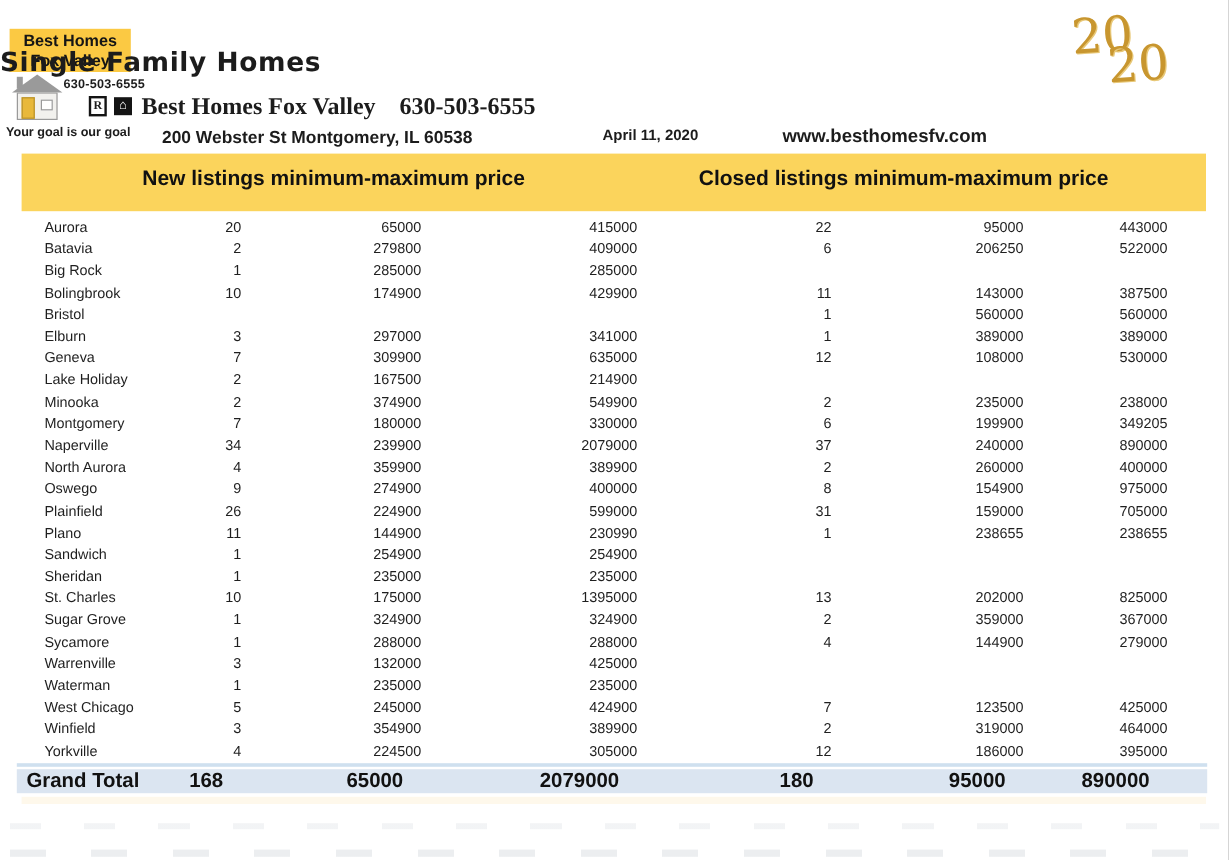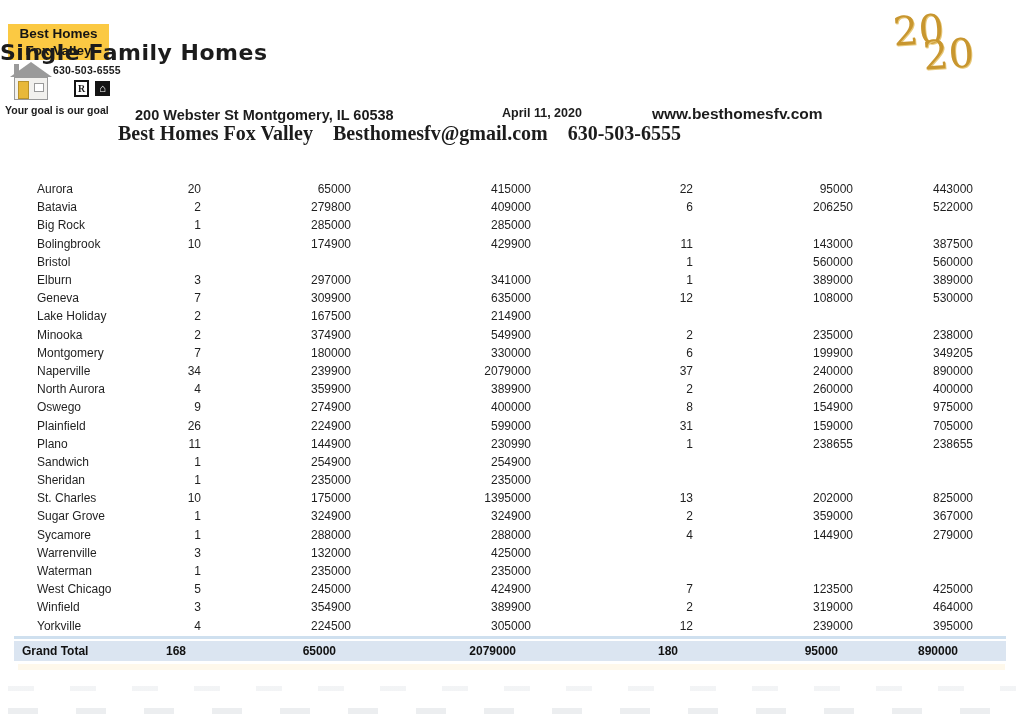--- a/index.html
+++ b/index.html
@@ -26,21 +26,21 @@
   .r-icon{display:inline-flex;align-items:center;justify-content:center;width:11px;height:13px;
           border:2px solid #141414;font-family:"Liberation Serif",serif;font-weight:bold;font-size:10px;}
   .eh-icon{display:inline-flex;align-items:center;justify-content:center;width:15px;height:15px;
           background:#141414;color:#fff;font-size:11px;line-height:1;}
   .logo-tagline{position:absolute;left:5px;top:104px;font-weight:bold;font-size:10.5px;}
 
   
   .title{position:absolute;left:0;right:0;top:40px;text-align:left;
          font-family:"DejaVu Sans",sans-serif;font-weight:700;font-size:22px;letter-spacing:0.5px;}
   .company-line{position:absolute;left:118px;top:78px;width:740px;display:flex;gap:20px;
-                font-family:"Liberation Serif",serif;font-weight:bold;font-size:20px;white-space:nowrap;margin-top:44px;}
+                font-family:"Liberation Serif",serif;font-weight:bold;font-size:20px;white-space:nowrap;}
   .address{position:absolute;left:135px;top:107px;font-weight:bold;font-size:14.5px;}
   .date{position:absolute;left:502px;top:106px;font-weight:bold;font-size:12.5px;}
   .website{position:absolute;left:652px;top:105px;font-weight:bold;font-size:15.5px;}
 
   
   .year-logo{position:absolute;left:893px;top:10px;width:90px;height:80px;
              font-family:"DejaVu Serif",serif;color:#c8962f;}
   .year-logo span{position:absolute;font-size:40px;line-height:1;
                   text-shadow:1px 1px 0 #e8c878;}
   .year-logo .y1{left:0;top:0;transform:rotate(-4deg);}
@@ -54,21 +54,21 @@
                   align-items:center;justify-content:center;font-weight:bold;font-size:17.5px;color:#111;}
 
   
   #table-body{position:absolute;left:0;top:180px;width:1024px;}
   .t-row{display:grid;grid-template-columns:120px 44px 150px 180px 162px 160px 120px;
          padding-left:37px;height:18.2px;align-items:center;font-size:12px;color:#1f1f1f;}
   .t-row .num{text-align:right;}
   .divider{position:absolute;left:14px;top:636px;width:992px;height:3px;background:#cfe0ef;}
   .grand-total{position:absolute;left:14px;top:641px;width:992px;height:20px;background:#dbe5f1;
          display:grid;grid-template-columns:120px 44px 150px 180px 162px 160px 120px;
-         padding-left:8px;align-items:center;font-size:12px;font-weight:bold;color:#111;box-sizing:border-box;}
+         padding-left:8px;align-items:center;font-size:17px;font-weight:bold;color:#111;box-sizing:border-box;}
   .grand-total .num{text-align:right;}
 
   
   .ghost-yellow{position:absolute;left:18px;top:664px;width:987px;height:6px;background:#fdf3da;opacity:0.55;}
   .ghost-row1{position:absolute;left:8px;top:686px;width:1008px;height:5px;
         background:repeating-linear-gradient(90deg,#eff1f3 0 26px,transparent 26px 62px);opacity:0.8;}
   .ghost-row2{position:absolute;left:8px;top:708px;width:1008px;height:6px;
         background:repeating-linear-gradient(90deg,#eceef0 0 30px,transparent 30px 68px);}
 </style>
 </head>
@@ -90,32 +90,35 @@
   <div class="logo-phone">630-503-6555</div>
   <div class="assoc-icons">
     <span class="r-icon">R</span>
     <span class="eh-icon">⌂</span>
   </div>
   <div class="logo-tagline">Your goal is our goal</div>
 
   <div class="title">Single Family Homes</div>
   <div class="company-line">
     <span>Best Homes Fox Valley</span>
-    <span>Besthomesfv@gmail.com</span>
     <span>630-503-6555</span>
   </div>
   <div class="address">200 Webster St Montgomery, IL 60538</div>
   <div class="date">April 11, 2020</div>
   <div class="website">www.besthomesfv.com</div>
 
   <div class="year-logo">
     <span class="y1">20</span>
     <span class="y2">20</span>
   </div>
 
+  <div class="banner">
+    <div class="b-left">New listings minimum-maximum price</div>
+    <div class="b-right">Closed listings minimum-maximum price</div>
+  </div>
 
   <div id="table-body">
       <div class="t-row">
         <span>Aurora</span>
         <span class="num">20</span>
         <span class="num">65000</span>
         <span class="num">415000</span>
         <span class="num">22</span>
         <span class="num">95000</span>
         <span class="num">443000</span>
@@ -326,21 +329,21 @@
         <span class="num">2</span>
         <span class="num">319000</span>
         <span class="num">464000</span>
       </div>
       <div class="t-row">
         <span>Yorkville</span>
         <span class="num">4</span>
         <span class="num">224500</span>
         <span class="num">305000</span>
         <span class="num">12</span>
-        <span class="num">239000</span>
+        <span class="num">186000</span>
         <span class="num">395000</span>
       </div>
     </div>
 
   <div class="divider"></div>
   <div class="grand-total">
     <span>Grand Total</span>
     <span class="num">168</span>
     <span class="num">65000</span>
     <span class="num">2079000</span>

